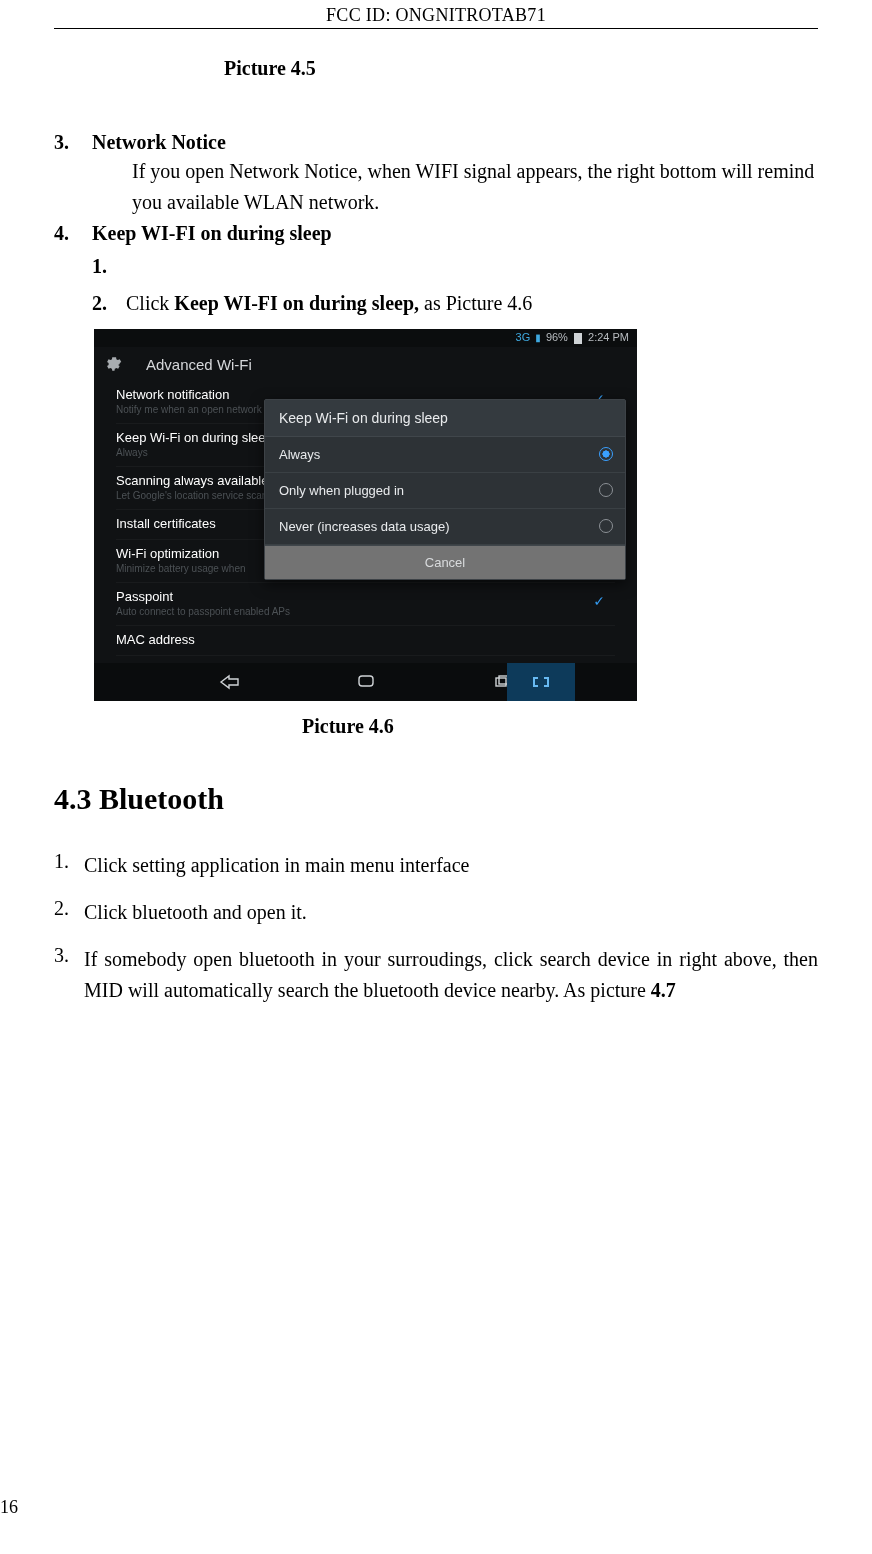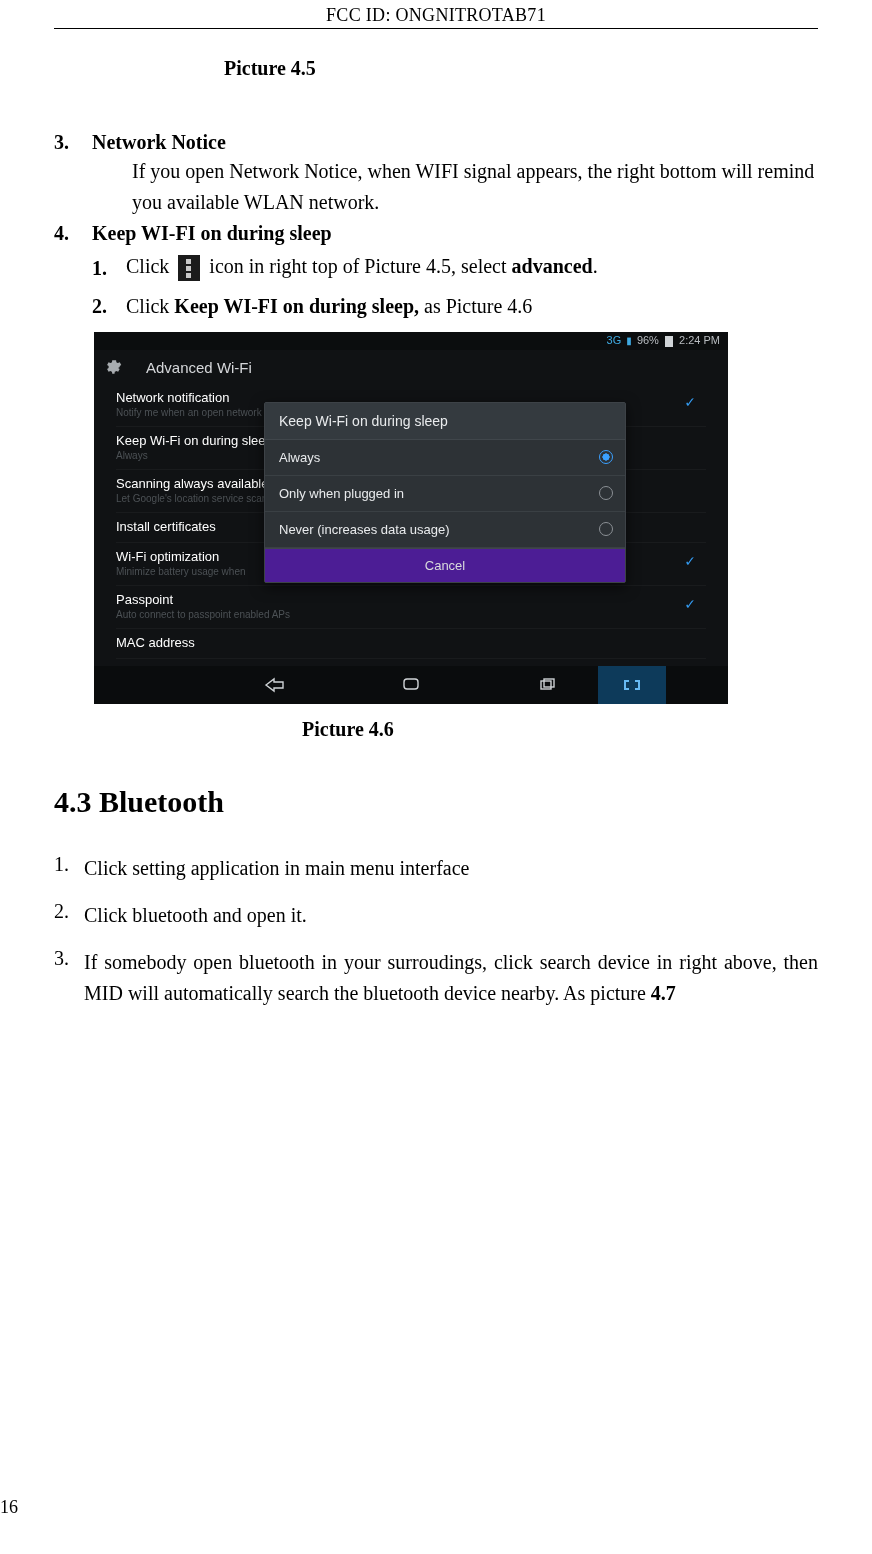--- a/index.html
+++ b/index.html
@@ -83,21 +83,21 @@
     left: 8px;
     top: 4px;
     width: 5px;
     height: 5px;
     background: #c8c8c8;
     box-shadow: 0 7px 0 #c8c8c8, 0 14px 0 #c8c8c8;
   }
 
   
   .shot {
-    width: 634px;
+    width: 543px;
     height: 372px;
     margin: 4px 0 0 40px;
     background: #101214;
     position: relative;
     color: #cfd3d6;
     font-family: Arial, sans-serif;
     font-size: 12px;
     overflow: hidden;
   }
   .status-bar {
@@ -190,21 +190,21 @@
   }
   .dialog .radio.on {
     border-color: #3aa0ff;
     background: radial-gradient(circle, #3aa0ff 0 40%, transparent 45%);
   }
   .dialog .d-cancel {
     text-align: center;
     padding: 9px 0;
     font-size: 13px;
     color: #d9dbdd;
-    background: #4c1d95;
+    background: #737373;
     border-top: 1px solid #40464b;
   }
 
   
   .navbar {
     position: absolute;
     left: 0; right: 0; bottom: 0;
     height: 38px;
     background: #0a0c0d;
     display: flex;
@@ -291,26 +291,20 @@
     <div class="body-indent">If you open Network Notice, when WIFI signal appears, the right bottom will remind you available WLAN network.</div>
 
     <div class="item-row" style="margin-top:4px;">
       <div class="num">4.</div>
       <div class="heading">Keep WI-FI on during sleep</div>
     </div>
 
     <div class="sub-ol">
       <div class="item-row">
         <div class="num">1.</div>
-        <div>
-          <span>Click </span>
-          <span class="menu-icon"></span>
-          <span> icon in right top of Picture 4.5, select </span>
-          <span class="bold">advanced</span><span>.</span>
-        </div>
       </div>
       <div class="item-row">
         <div class="num">2.</div>
         <div>
           <span>Click </span>
           <span class="bold">Keep WI-FI on during sleep,</span>
           <span> as Picture 4.6</span>
         </div>
       </div>
     </div>

